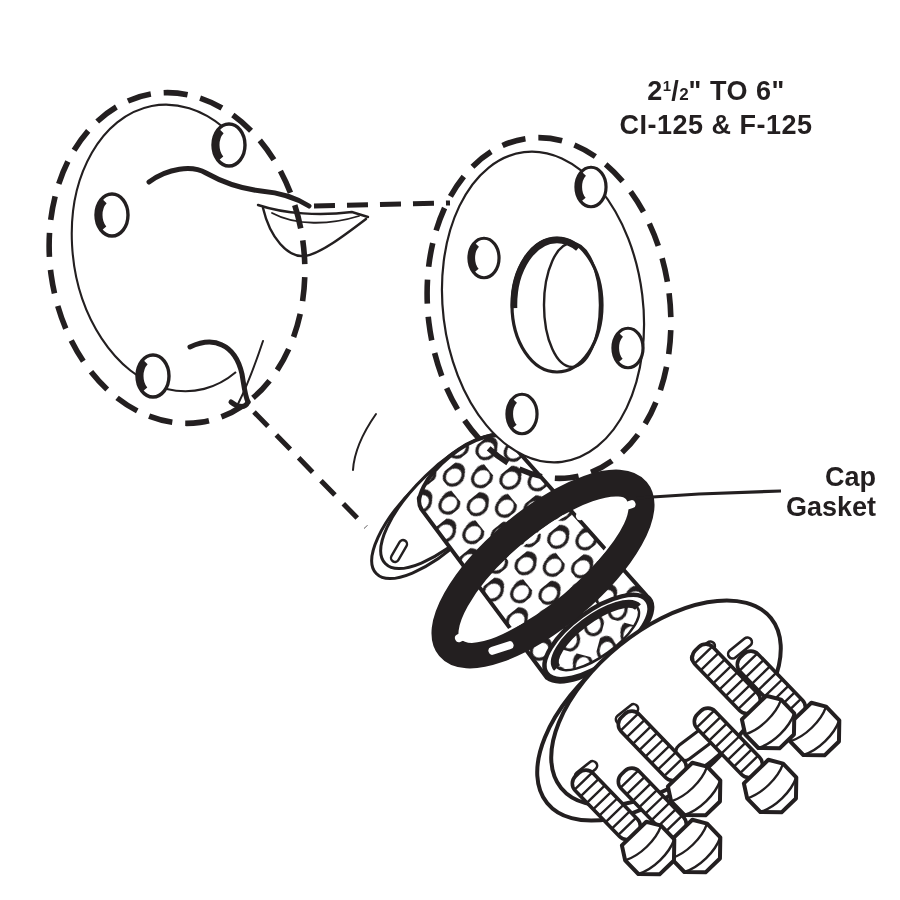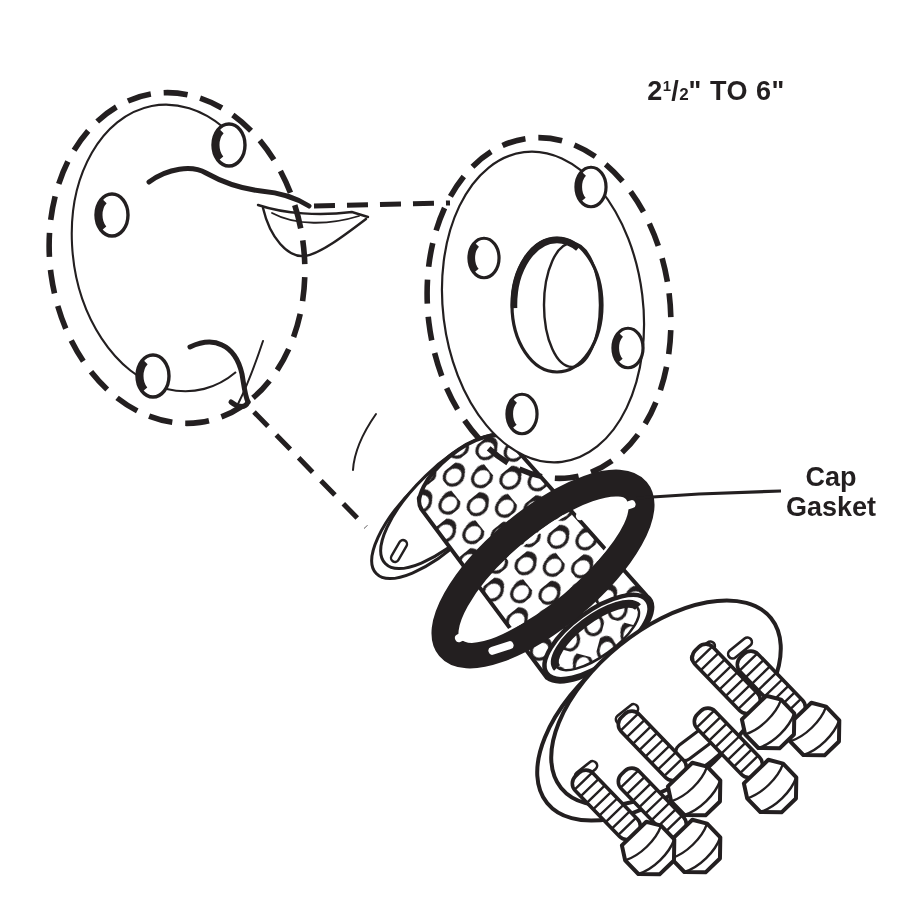--- a/index.html
+++ b/index.html
@@ -15,21 +15,21 @@
     position:absolute;left:563px;top:70px;width:306px;
     text-align:center;color:#231f20;
     font-weight:bold;font-size:27px;line-height:31px;
     letter-spacing:0.5px;white-space:nowrap;
   }
   .fnum{font-size:15px;vertical-align:9px;letter-spacing:0;}
   .fden{font-size:17px;vertical-align:0;letter-spacing:0;}
   .callout{
     position:absolute;left:786px;top:462px;
     color:#231f20;font-weight:bold;font-size:27px;line-height:30px;
-    text-align:center;white-space:nowrap;
+    text-align:right;white-space:nowrap;
   }
 </style>
 </head>
 <body>
 
 <div id="stage">
 
   <svg id="drawing" width="900" height="900" viewBox="0 0 900 900">
     <defs>
       <pattern id="mesh" width="42" height="38" patternUnits="userSpaceOnUse" patternTransform="rotate(-39)">
@@ -139,20 +139,21 @@
       <use href="#bolt" transform="translate(694,789) rotate(46)"></use>
       <use href="#bolt" transform="translate(694,846) rotate(46)"></use>
       <use href="#bolt" transform="translate(648,848) rotate(46)"></use>
     </g>
 
     <path d="M 637,498 L 699,494 L 781,491" fill="none" stroke="#231f20" stroke-width="3.2"></path>
   </svg>
 
   <div class="title-block">
     <div><span>2</span><span class="fnum">1</span><span>/</span><span class="fden">2</span><span>" TO 6"</span></div>
+    <div>CI-125 &amp; F-125</div>
   </div>
 
   <div class="callout">
     <div>Cap</div>
     <div>Gasket</div>
   </div>
 
 </div>
 
 </body></html>

